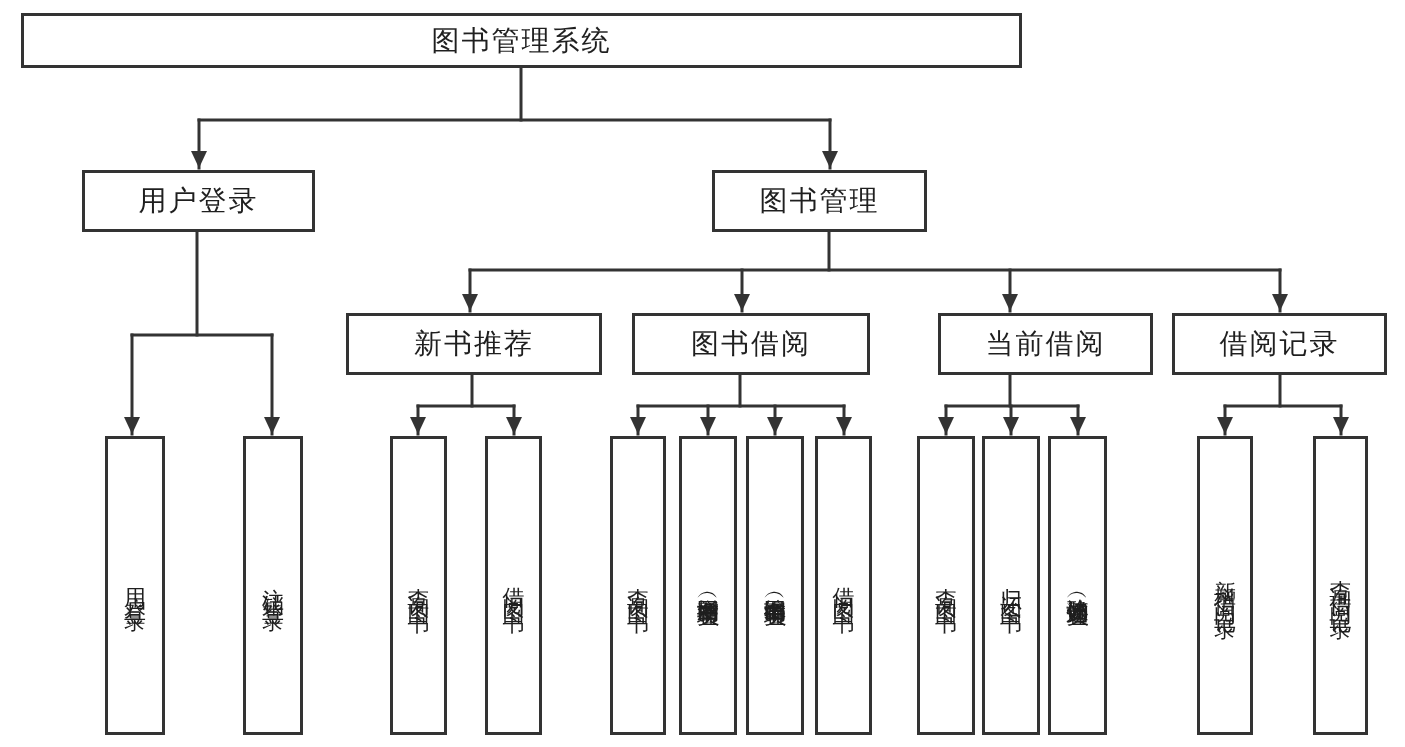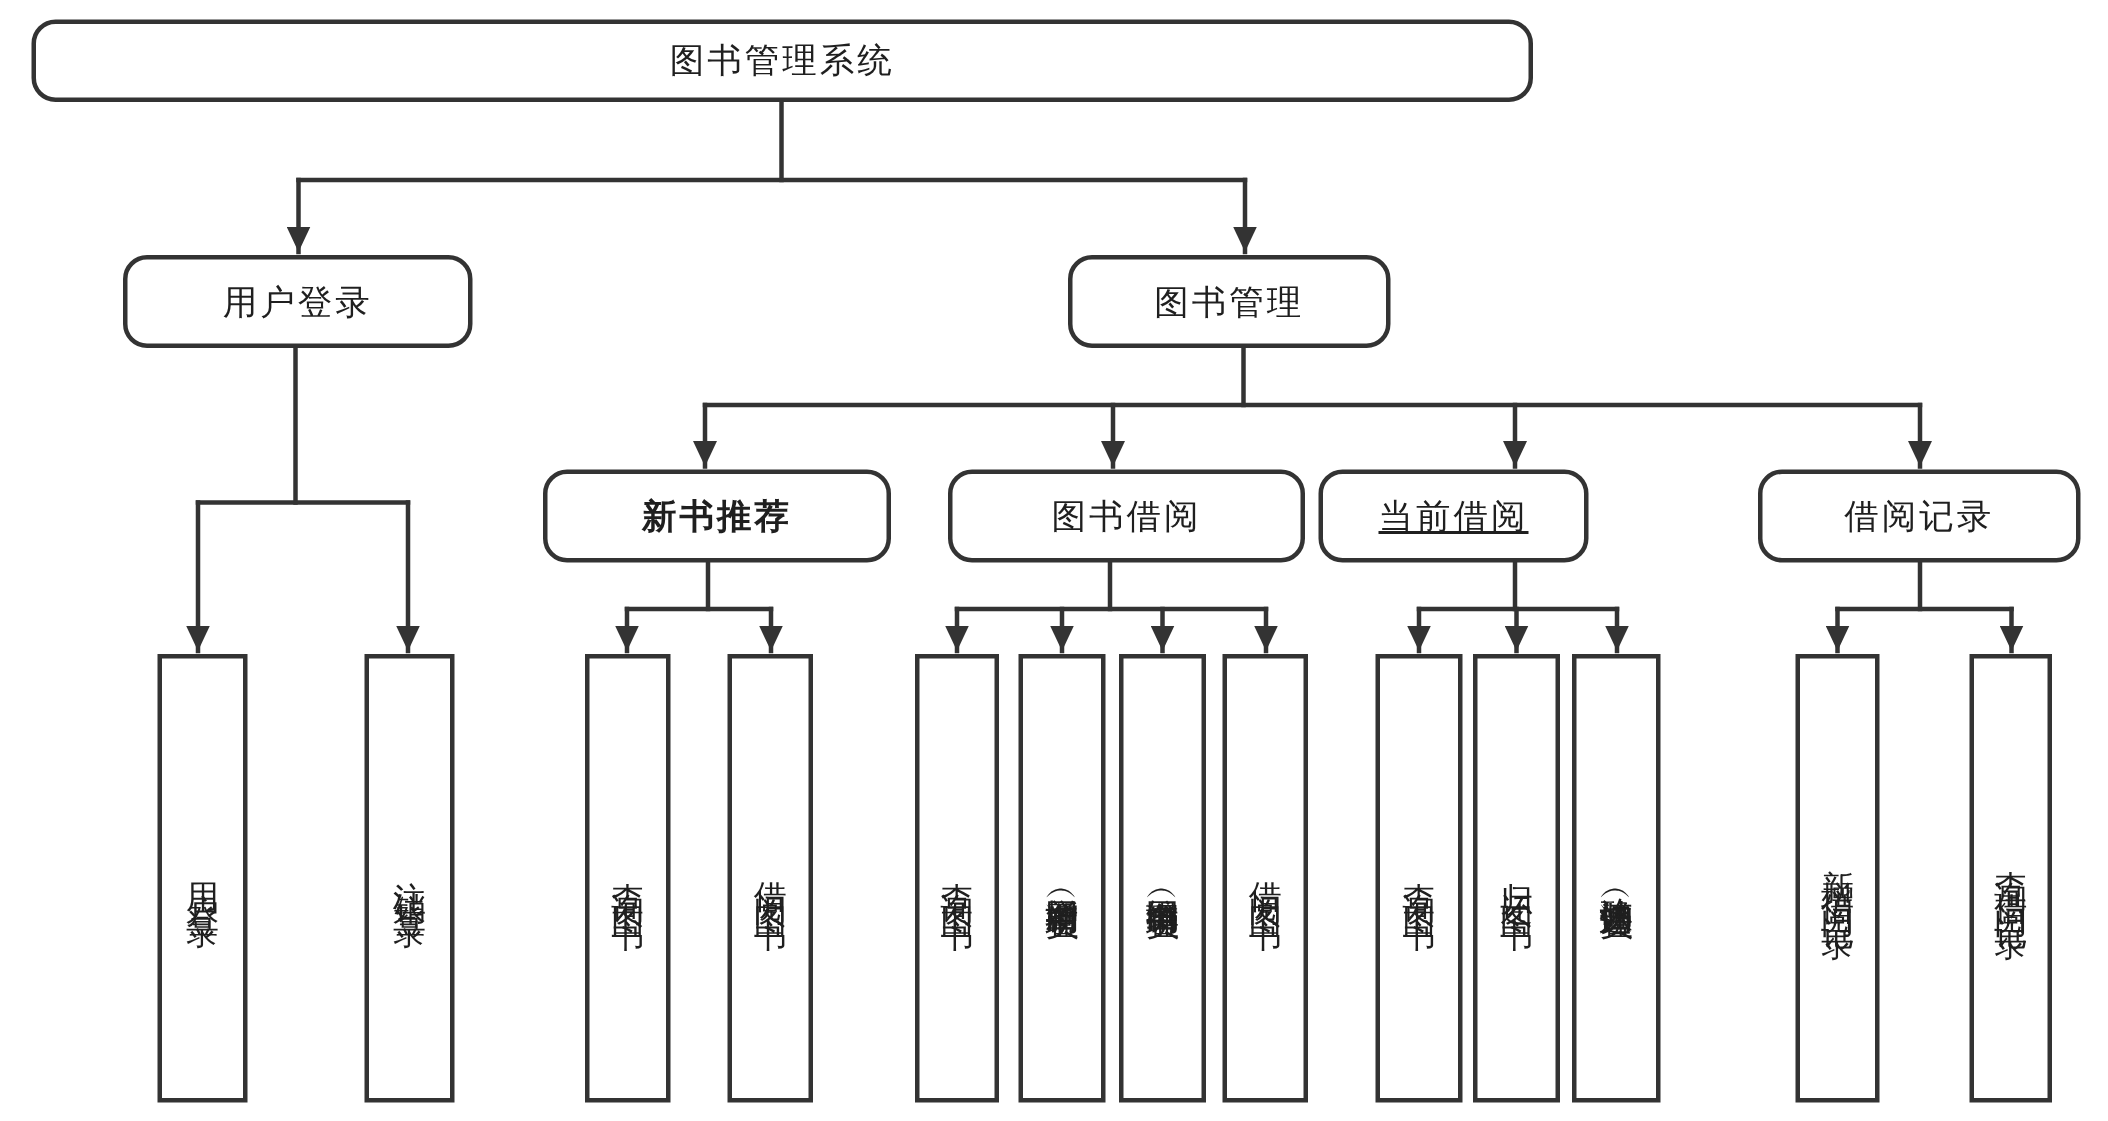--- a/index.html
+++ b/index.html
@@ -24,21 +24,21 @@
     position: absolute;
     box-sizing: border-box;
     border: 3px solid var(--line);
     background: #fff;
     display: flex;
     align-items: center;
     justify-content: center;
     color: var(--text);
     z-index: 2;
   }
-  .h-box { font-size: 23px; letter-spacing: 2px; border-radius: 16px; }
+  .h-box { font-size: 28px; letter-spacing: 2px; }
   .root-box  { left: 21px;  top: 13px;  width: 1001px; height: 55px; }
   .l1-box    { top: 170px; height: 62px; }
   .l2-box    { top: 313px; height: 62px; }
   .leaf      { top: 436px; height: 299px; }
   .leaf span {
     writing-mode: vertical-rl;
     text-orientation: mixed;
     font-size: 22px;
     letter-spacing: 8px;
     white-space: nowrap;
@@ -105,23 +105,23 @@
     <path d="M1225 406 H1341"></path>
     <line x1="1225" y1="406" x2="1225" y2="434" marker-end="url(#ah)"></line>
     <line x1="1341" y1="406" x2="1341" y2="434" marker-end="url(#ah)"></line>
   </svg>
 
   <div class="box h-box root-box">图书管理系统</div>
 
   <div class="box h-box l1-box" style="left:82px; width:233px;">用户登录</div>
   <div class="box h-box l1-box" style="left:712px; width:215px;">图书管理</div>
 
-  <div class="box h-box l2-box" style="left:362px; width:232px;font-weight:bold;">新书推荐</div>
+  <div class="box h-box l2-box" style="left:346px; width:256px;">新书推荐</div>
   <div class="box h-box l2-box" style="left:632px; width:238px;">图书借阅</div>
-  <div class="box h-box l2-box" style="left:879px; width:180px;text-decoration:underline;">当前借阅</div>
+  <div class="box h-box l2-box" style="left:938px; width:215px;">当前借阅</div>
   <div class="box h-box l2-box" style="left:1172px; width:215px;">借阅记录</div>
 
   <div class="box leaf" style="left:105px; width:60px;">
     <span>用户登录</span>
     </div>
   <div class="box leaf" style="left:243px; width:60px;">
     <span>注销登录</span>
     </div>
   <div class="box leaf" style="left:390px; width:57px;">
     <span>查询图书</span>

